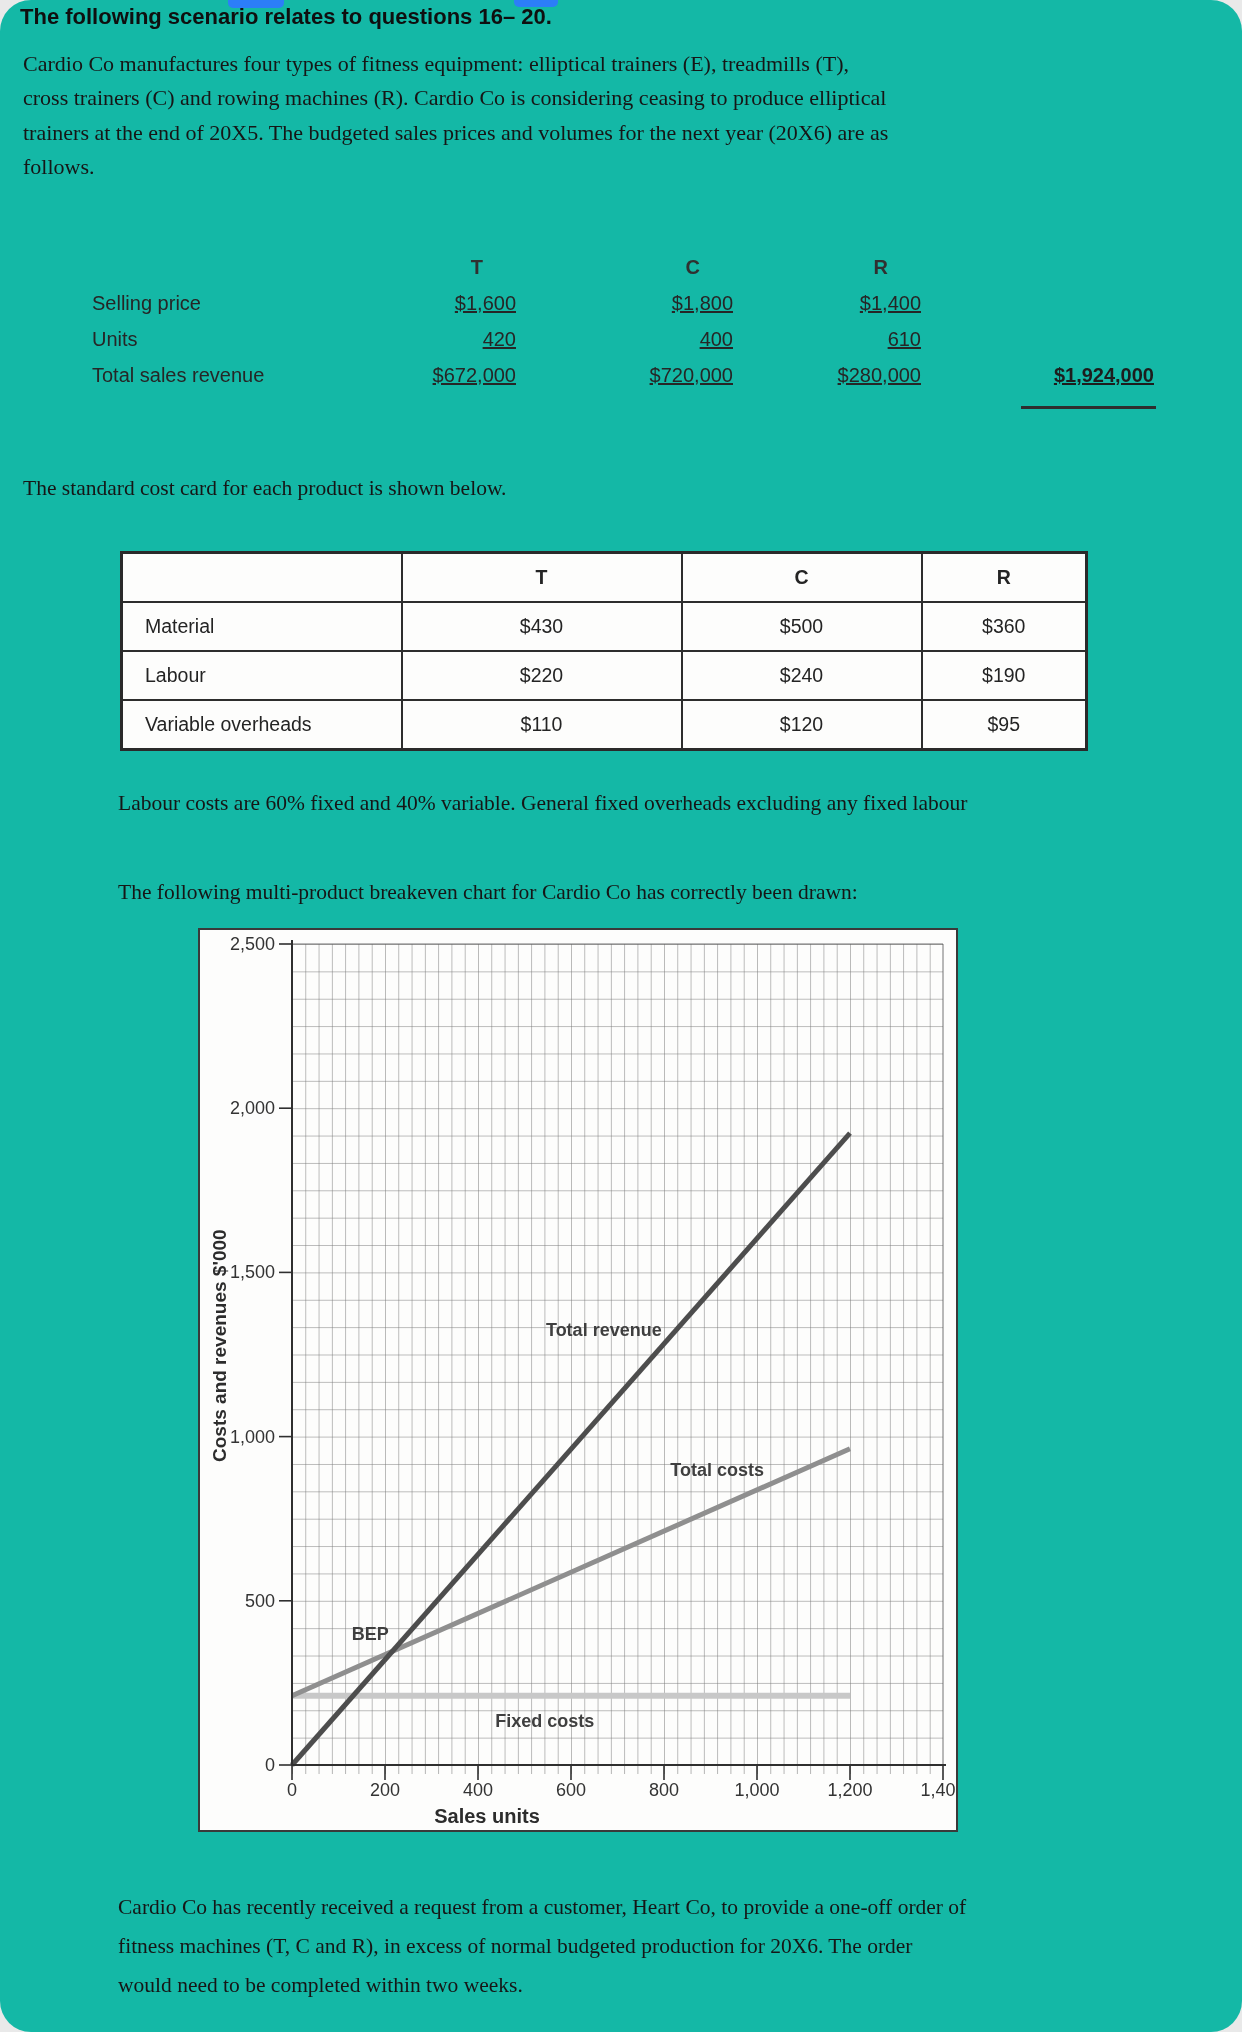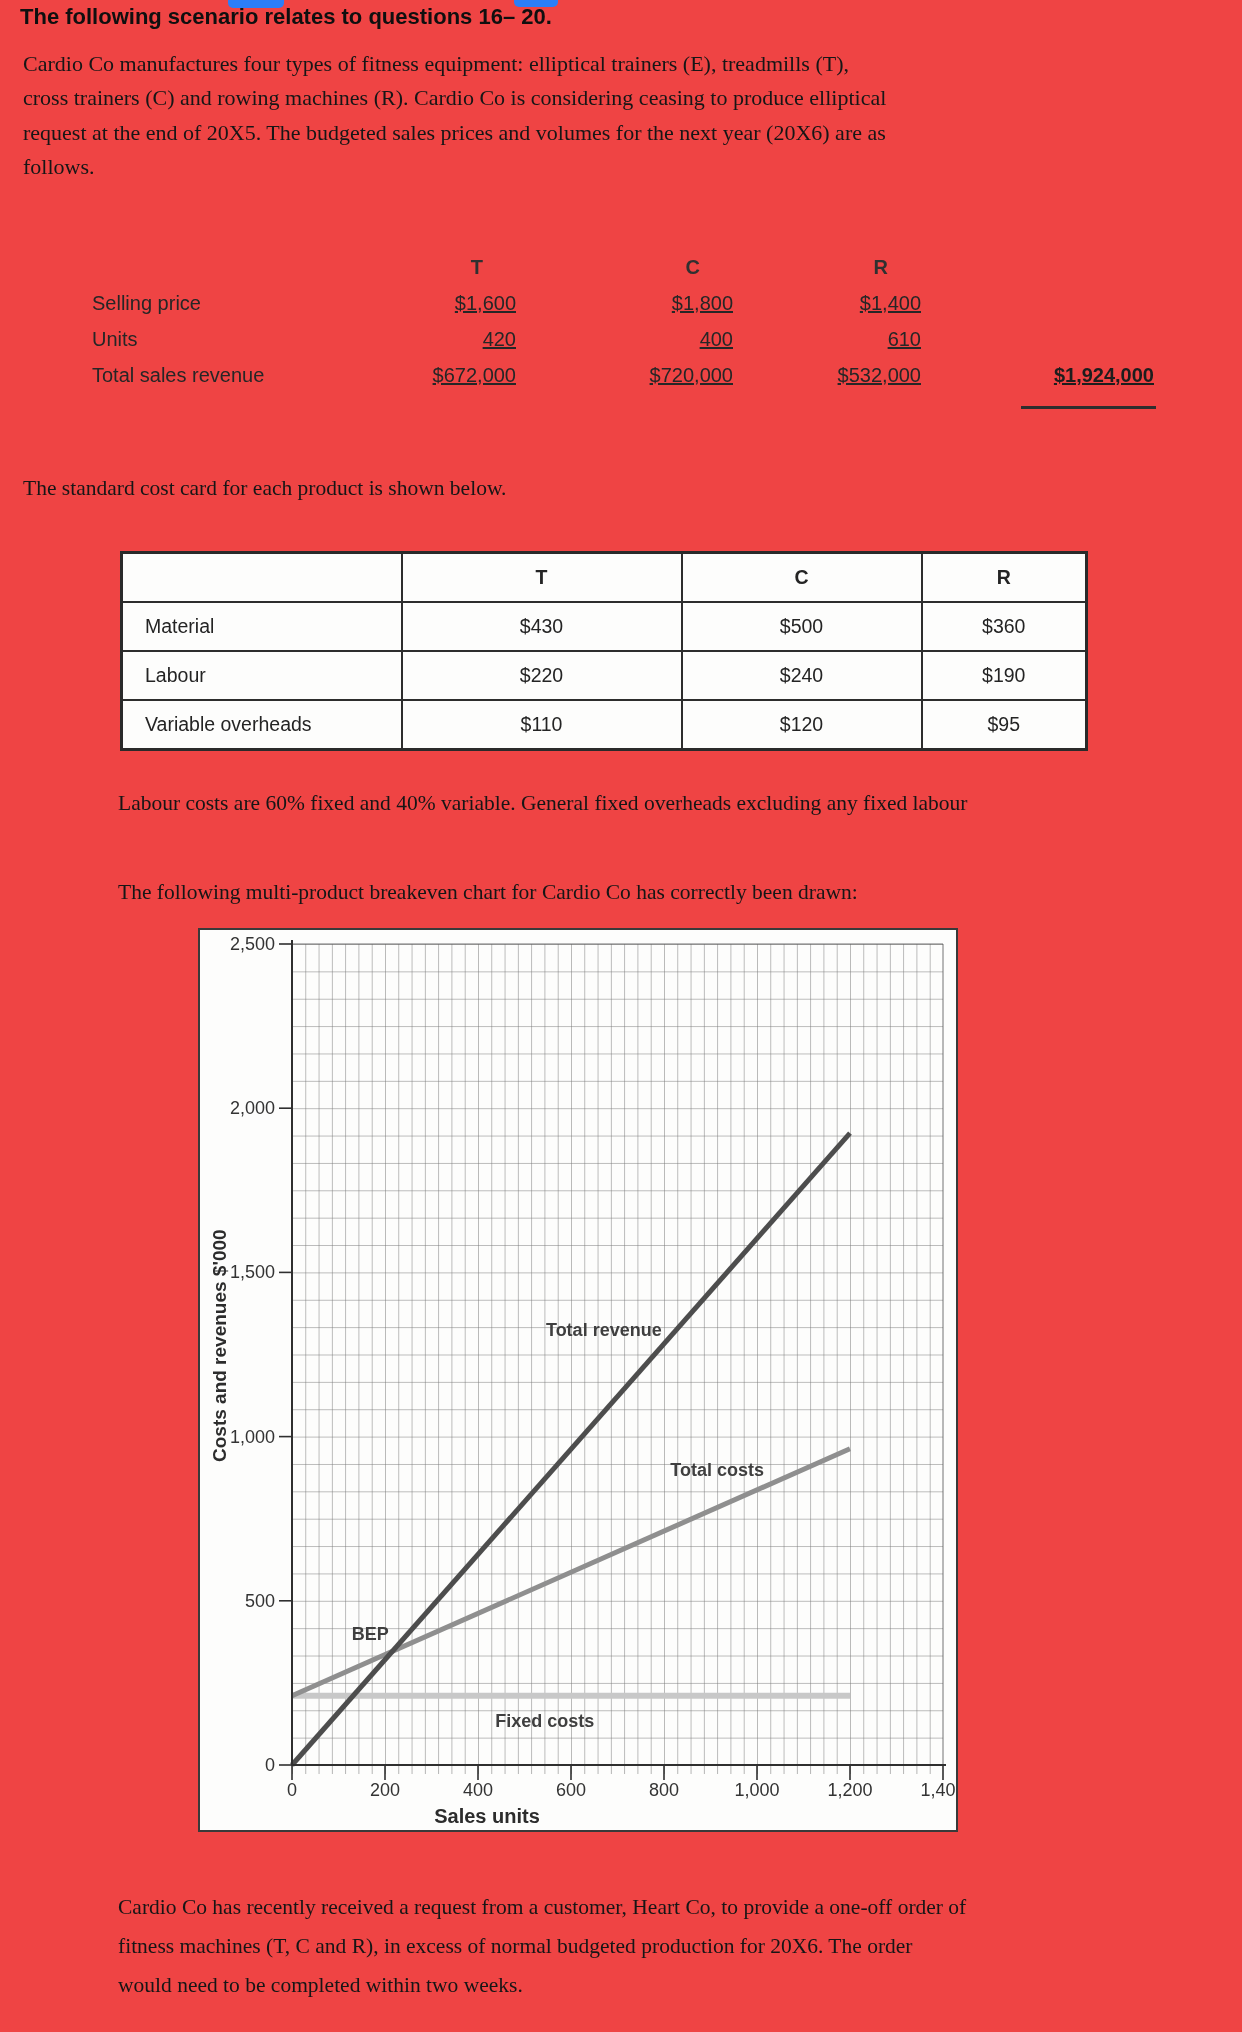--- a/index.html
+++ b/index.html
@@ -1,19 +1,19 @@
 <!DOCTYPE html>
 <html><head>
 <meta charset="utf-8">
 <style>
   html,body{margin:0;padding:0;background:#e9e9e9;}
   .page{
     position:relative; width:1242px; height:2032px; margin:0 auto;
-    background:#ef4444; overflow:hidden;
-    font-family:"Liberation Serif", serif; color:#161616;
+    background:#14b8a6; overflow:hidden;
+    font-family:"Liberation Serif", serif; color:#161616;border-radius:31px;
   }
   .abs{position:absolute;}
   .frag{position:absolute; top:0; background:#2c7ef8; border-radius:0 0 5px 5px;}
   .frag1{left:228px; width:56px; height:8px;}
   .frag2{left:514px; width:44px; height:7px;}
 
   .heading{
     left:20px; top:4px;
     font-family:"Liberation Sans", sans-serif; font-weight:bold;
     font-size:22px; color:#0f0f0f; white-space:nowrap;
@@ -69,21 +69,21 @@
 <div class="page">
 
   <div class="frag frag1"></div>
   <div class="frag frag2"></div>
 
   <div class="abs heading">The following scenario relates to questions 16– 20.</div>
 
   <div class="abs para intro">
     <div class="line">Cardio Co manufactures four types of fitness equipment: elliptical trainers (E), treadmills (T),</div>
     <div class="line">cross trainers (C) and rowing machines (R). Cardio Co is considering ceasing to produce elliptical</div>
-    <div class="line">request at the end of 20X5. The budgeted sales prices and volumes for the next year (20X6) are as</div>
+    <div class="line">trainers at the end of 20X5. The budgeted sales prices and volumes for the next year (20X6) are as</div>
     <div class="line">follows.</div>
   </div>
 
   <div class="abs sales-table">
     <div class="cell"></div>
     <div class="cell hdr">T</div>
     <div class="cell hdr">C</div>
     <div class="cell hdr">R</div>
     <div class="cell"></div>
 
@@ -95,21 +95,21 @@
 
     <div class="cell lbl">Units</div>
     <div class="cell num">420</div>
     <div class="cell num">400</div>
     <div class="cell num">610</div>
     <div class="cell num"></div>
 
     <div class="cell lbl">Total sales revenue</div>
     <div class="cell num">$672,000</div>
     <div class="cell num">$720,000</div>
-    <div class="cell num">$532,000</div>
+    <div class="cell num">$280,000</div>
     <div class="cell num total">$1,924,000</div>
   </div>
   <div class="abs total-underline"></div>
 
   <div class="abs costcard-intro">The standard cost card for each product is shown below.</div>
 
   <table class="abs cost-table">
     <colgroup>
         <col style="width:280px">
         <col style="width:280px">

